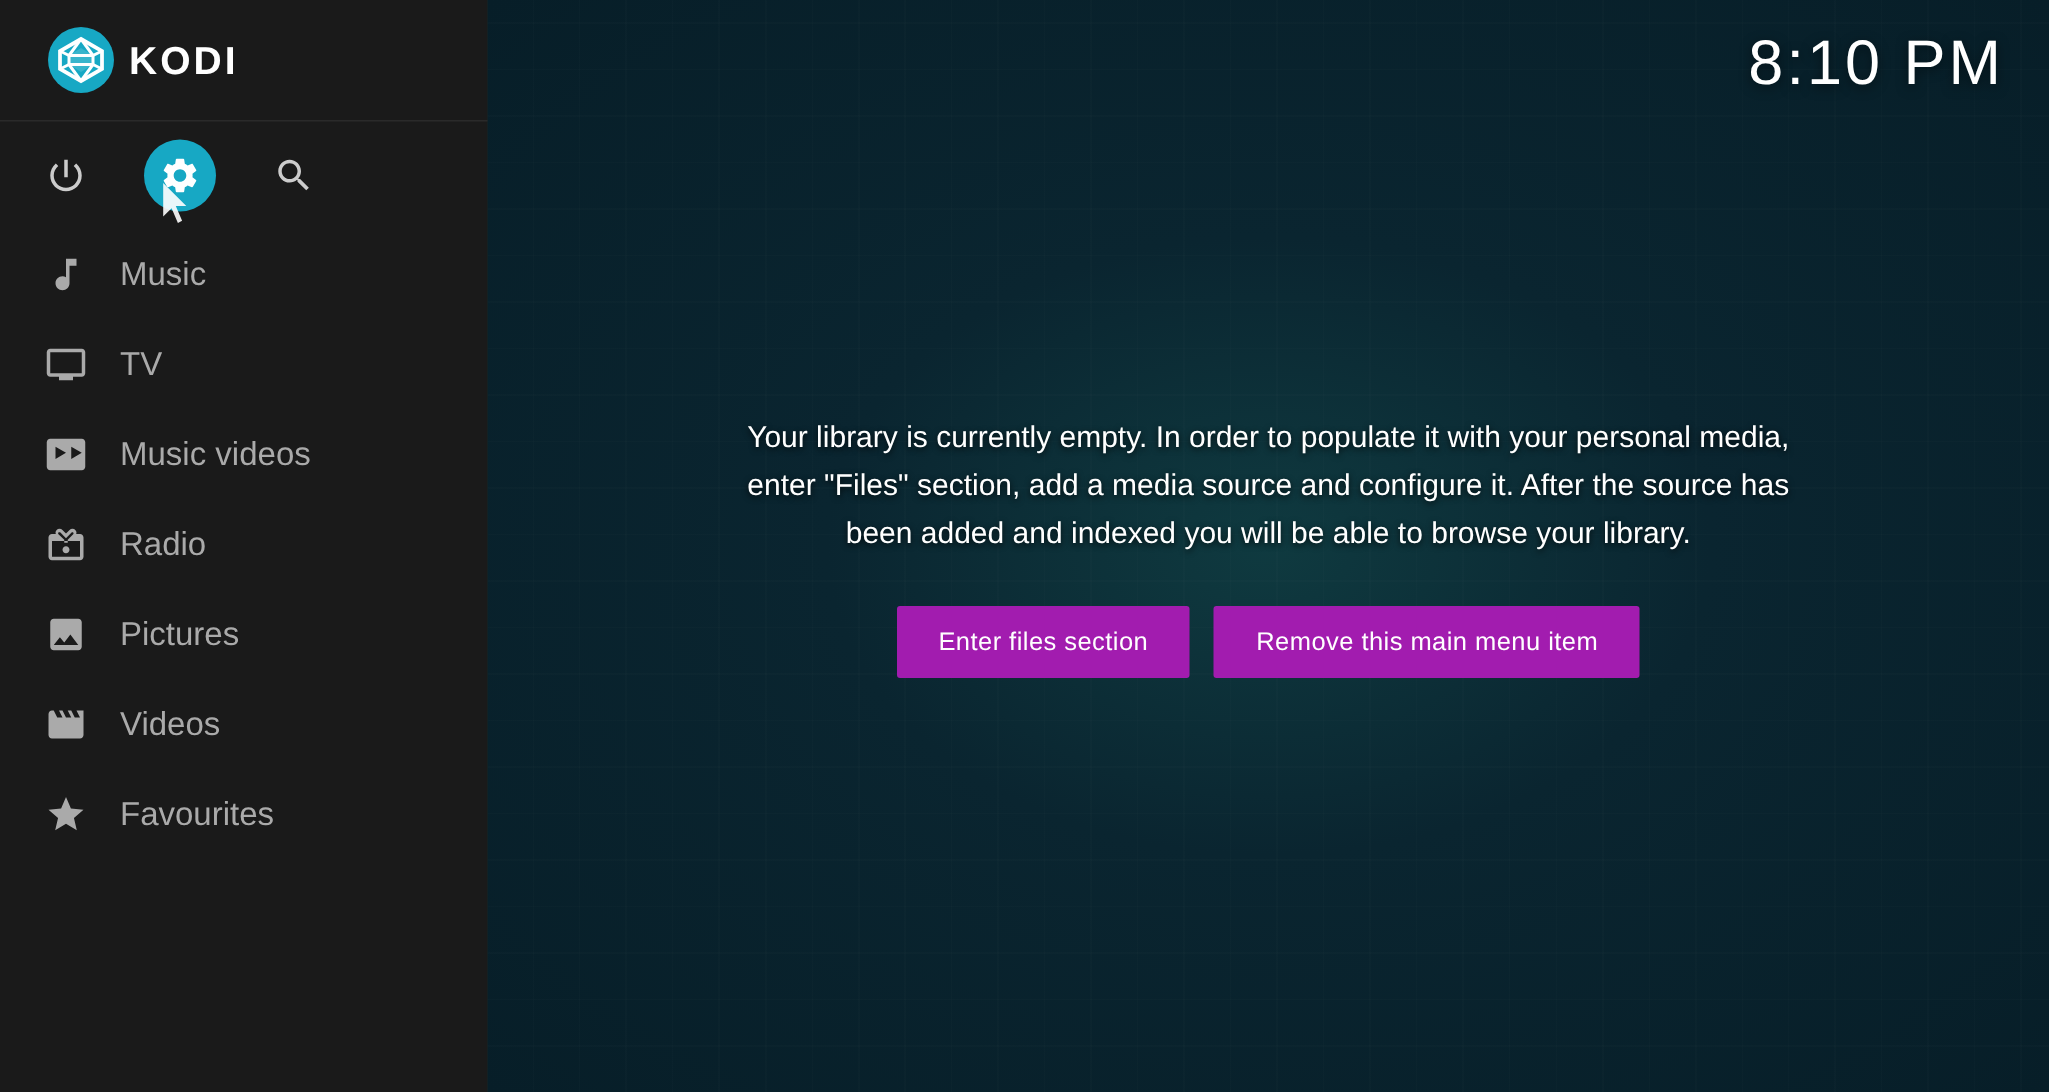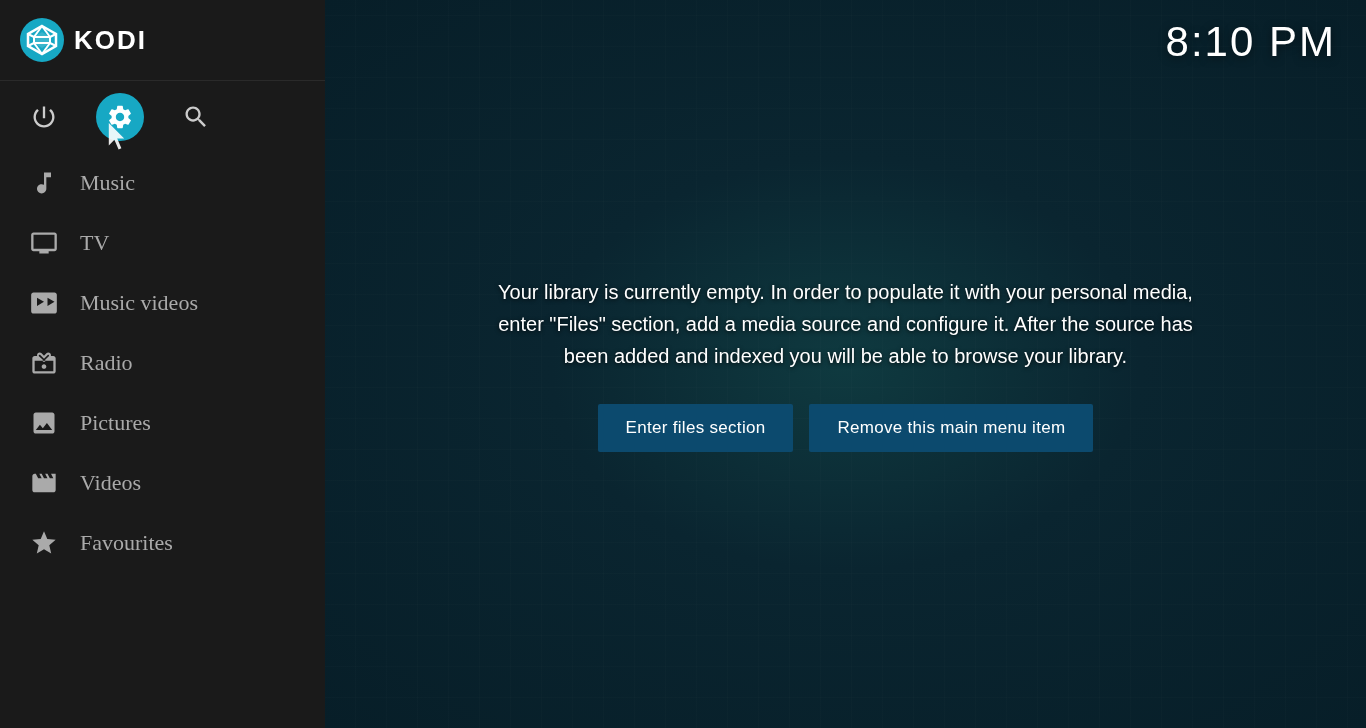--- a/index.html
+++ b/index.html
@@ -22,21 +22,21 @@
       flex-direction: column;
       flex-shrink: 0;
       position: relative;
       z-index: 10;
     }
 
     
     .header {
       display: flex;
       align-items: center;
-      padding: 18px 20px;
+      padding: 18px 32px;
       border-bottom: 1px solid #2a2a2a;
     }
 
     .kodi-logo {
       display: flex;
       align-items: center;
       gap: 10px;
     }
 
     .kodi-icon {
@@ -83,21 +83,20 @@
 
     .top-icon-btn.active svg {
       fill: #ffffff;
     }
 
     
     .nav-list {
       list-style: none;
       flex: 1;
       padding-top: 4px;
-      font-family: Liberation Serif, serif;
     }
 
     .nav-item {
       display: flex;
       align-items: center;
       gap: 20px;
       padding: 14px 28px;
       cursor: pointer;
       color: #aaaaaa;
       font-size: 22px;
@@ -190,21 +189,21 @@
     }
 
     .action-buttons {
       display: flex;
       gap: 16px;
       justify-content: center;
       flex-wrap: wrap;
     }
 
     .action-btn {
-      background: #0c4a6e;
+      background: #a21caf;
       color: #ffffff;
       border: none;
       padding: 14px 28px;
       font-size: 17px;
       cursor: pointer;
       border-radius: 2px;
       transition: background 0.15s;
       letter-spacing: 0.3px;
     }
   </style>

